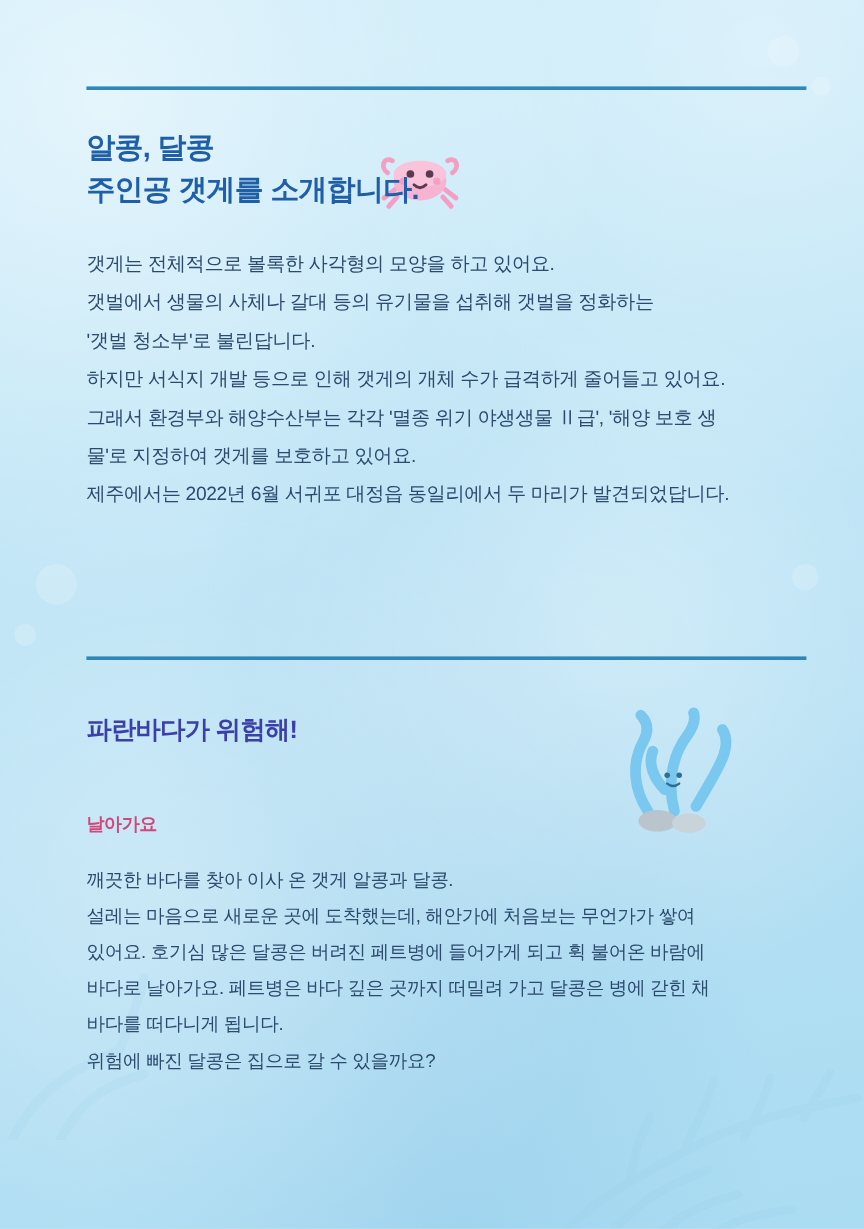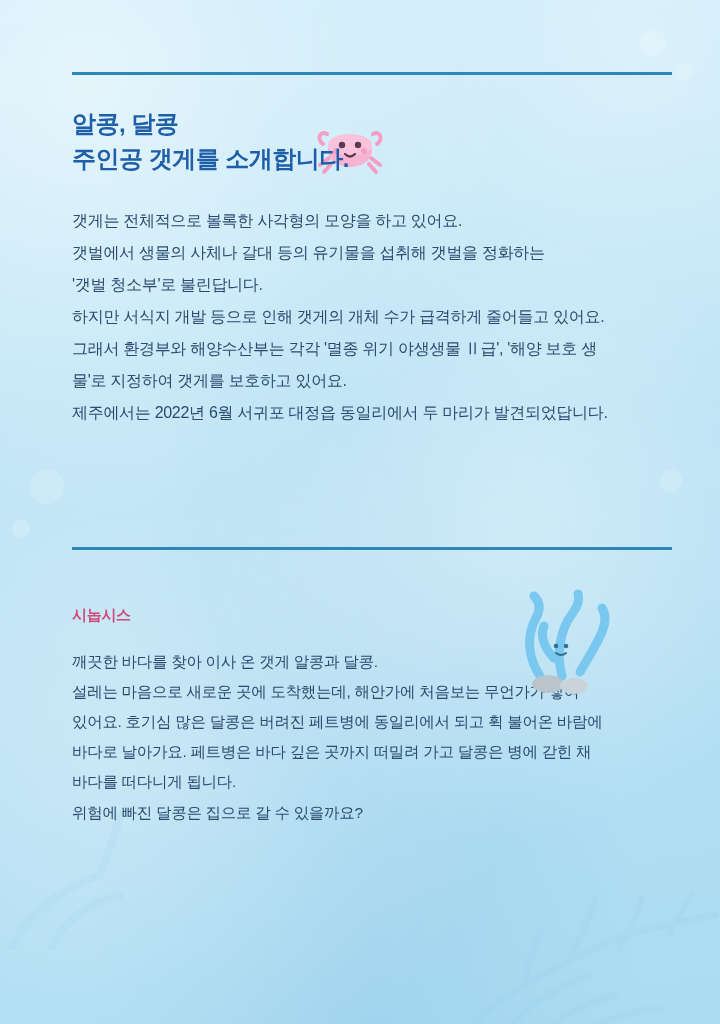--- a/index.html
+++ b/index.html
@@ -173,24 +173,25 @@
 그래서 환경부와 해양수산부는 각각 '멸종 위기 야생생물 Ⅱ급', '해양 보호 생
 물'로 지정하여 갯게를 보호하고 있어요.
 제주에서는 2022년 6월 서귀포 대정읍 동일리에서 두 마리가 발견되었답니다.</div>
 
 
     <div class="spacer-120"></div>
 
     <div class="rule rule-mid"></div>
 
     <div class="section2">
-      <div class="subhead">시놉시스</div>
+      <div class="title2">파란바다가 위험해!</div>
+      <div class="subhead">날아가요</div>
       <div class="synopsis">깨끗한 바다를 찾아 이사 온 갯게 알콩과 달콩.
 설레는 마음으로 새로운 곳에 도착했는데, 해안가에 처음보는 무언가가 쌓여
-있어요. 호기심 많은 달콩은 버려진 페트병에 동일리에서 되고 휙 불어온 바람에
+있어요. 호기심 많은 달콩은 버려진 페트병에 들어가게 되고 휙 불어온 바람에
 바다로 날아가요. 페트병은 바다 깊은 곳까지 떠밀려 가고 달콩은 병에 갇힌 채
 바다를 떠다니게 됩니다.
 위험에 빠진 달콩은 집으로 갈 수 있을까요?</div>
     </div>
   </div>
 
   <div class="crab-holder">
     <svg viewBox="0 0 70 58" width="70" height="58" aria-hidden="true">
       <g stroke="#f49ec4" stroke-width="4" stroke-linecap="round" fill="none">
         <path d="M12 16 C 4 12, 2 22, 8 26"></path>

